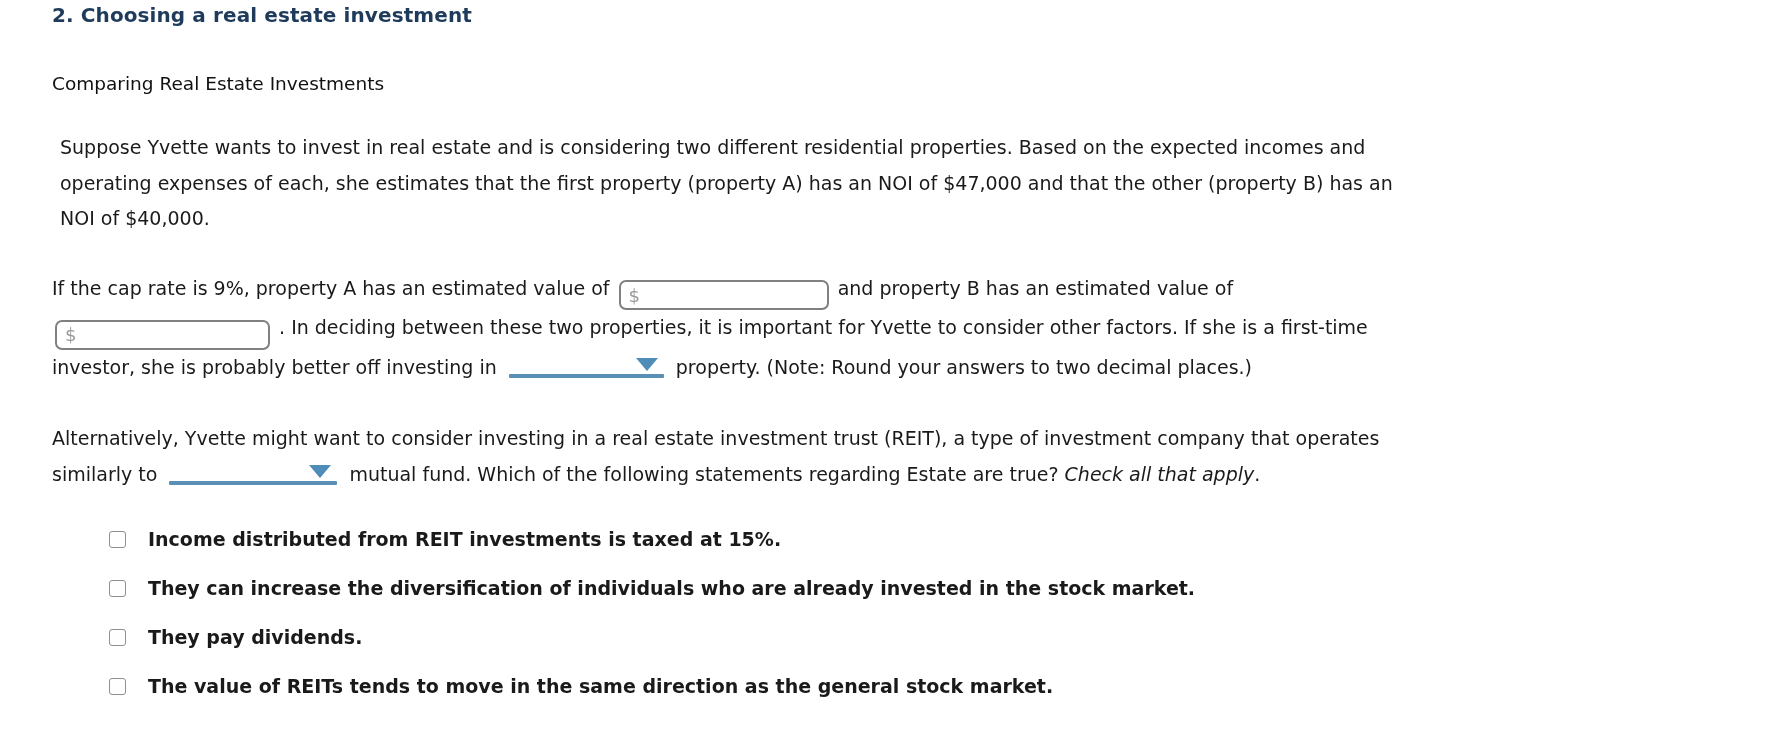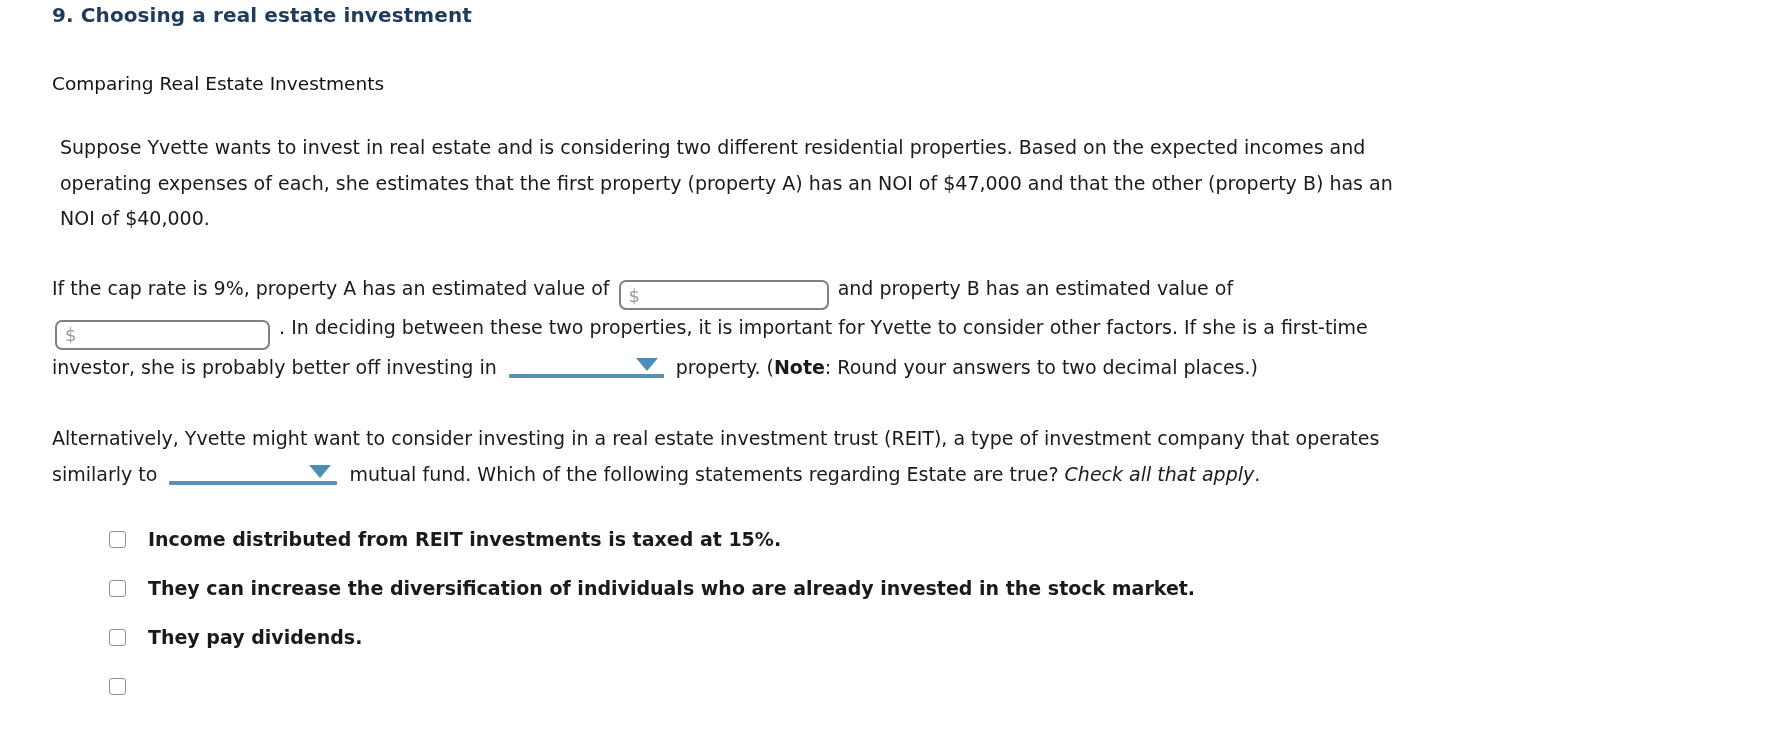--- a/index.html
+++ b/index.html
@@ -54,21 +54,21 @@
     line-height: 35.5px;
     color: #1a1a1a;
     margin: 0;
     max-width: 1345px;
   }
 
   .para.p1 { padding-top: 34px; margin-left: 8px; }
   .para.p2 { padding-top: 34px; max-width: 1350px; }
   .para.p3 { padding-top: 36px; max-width: 1350px; }
 
-  .bold { font-weight: bold; }
+  .bold { font-weight: normal; }
   .ital { font-style: italic; }
 
   
   .money-input {
     display: inline-block;
     vertical-align: -7px;
     box-sizing: border-box;
     border: 2px solid #808080;
     border-radius: 7px;
     background: #ffffff;
@@ -150,21 +150,21 @@
     white-space: nowrap;
     font-weight: bold;
   }
 </style>
 </head>
 <body>
 
 <div class="page">
   <div class="content">
 
-    <div class="q-title">9. Choosing a real estate investment</div>
+    <div class="q-title">2. Choosing a real estate investment</div>
 
     <div class="section-heading">Comparing Real Estate Investments</div>
 
     <div class="para p1">Suppose Yvette wants to invest in real estate and is considering two different residential properties. Based on the expected incomes and operating expenses of each, she estimates that the first property (property A) has an NOI of $47,000 and that the other (property B) has an NOI of $40,000.</div>
 
     <div class="para p2">
       <span>If the cap rate is 9%, property A has an estimated value of</span>
       <input class="money-input w1" type="text" placeholder="$" style="">
       <span>and property B has an estimated value of</span>
       <input class="money-input w2" type="text" placeholder="$" style="">
@@ -194,17 +194,18 @@
       <div class="check-row">
         <span class="cbox"></span>
         <span class="check-label">They can increase the diversification of individuals who are already invested in the stock market.</span>
       </div>
       <div class="check-row">
         <span class="cbox"></span>
         <span class="check-label">They pay dividends.</span>
       </div>
       <div class="check-row">
         <span class="cbox"></span>
+        <span class="check-label">The value of REITs tends to move in the same direction as the general stock market.</span>
       </div>
     </div>
 
   </div>
 </div>
 
 </body></html>

